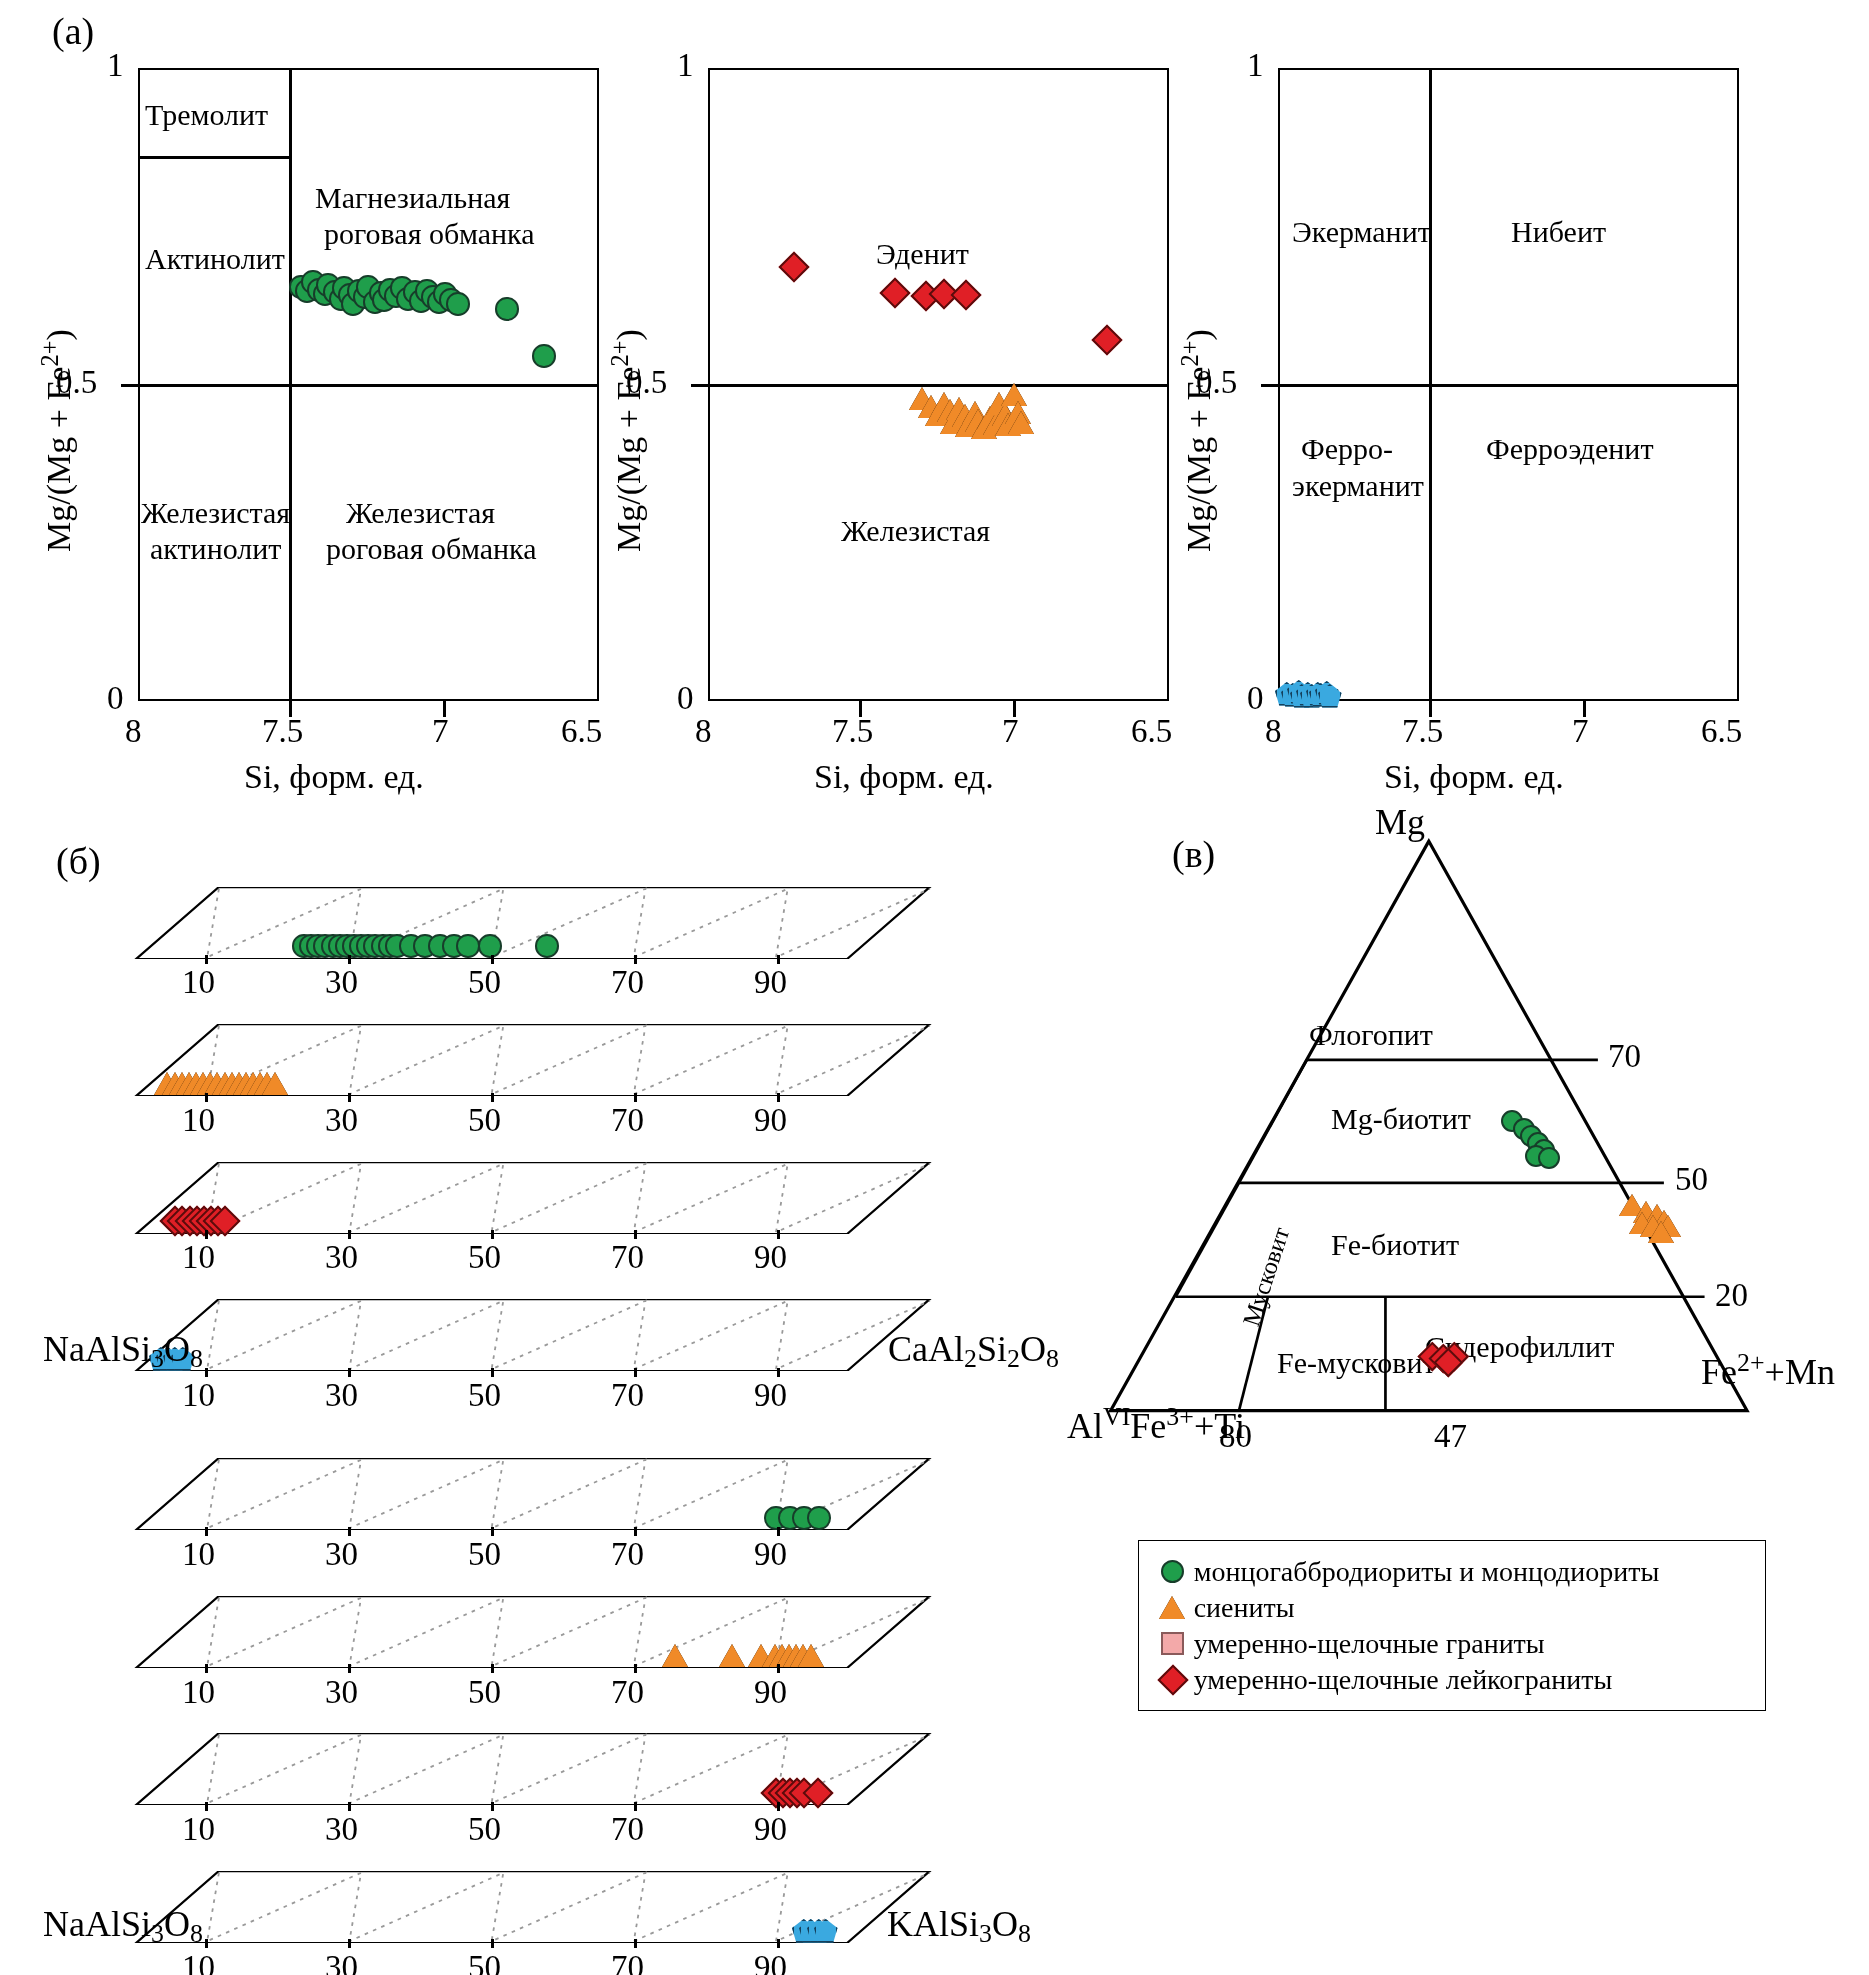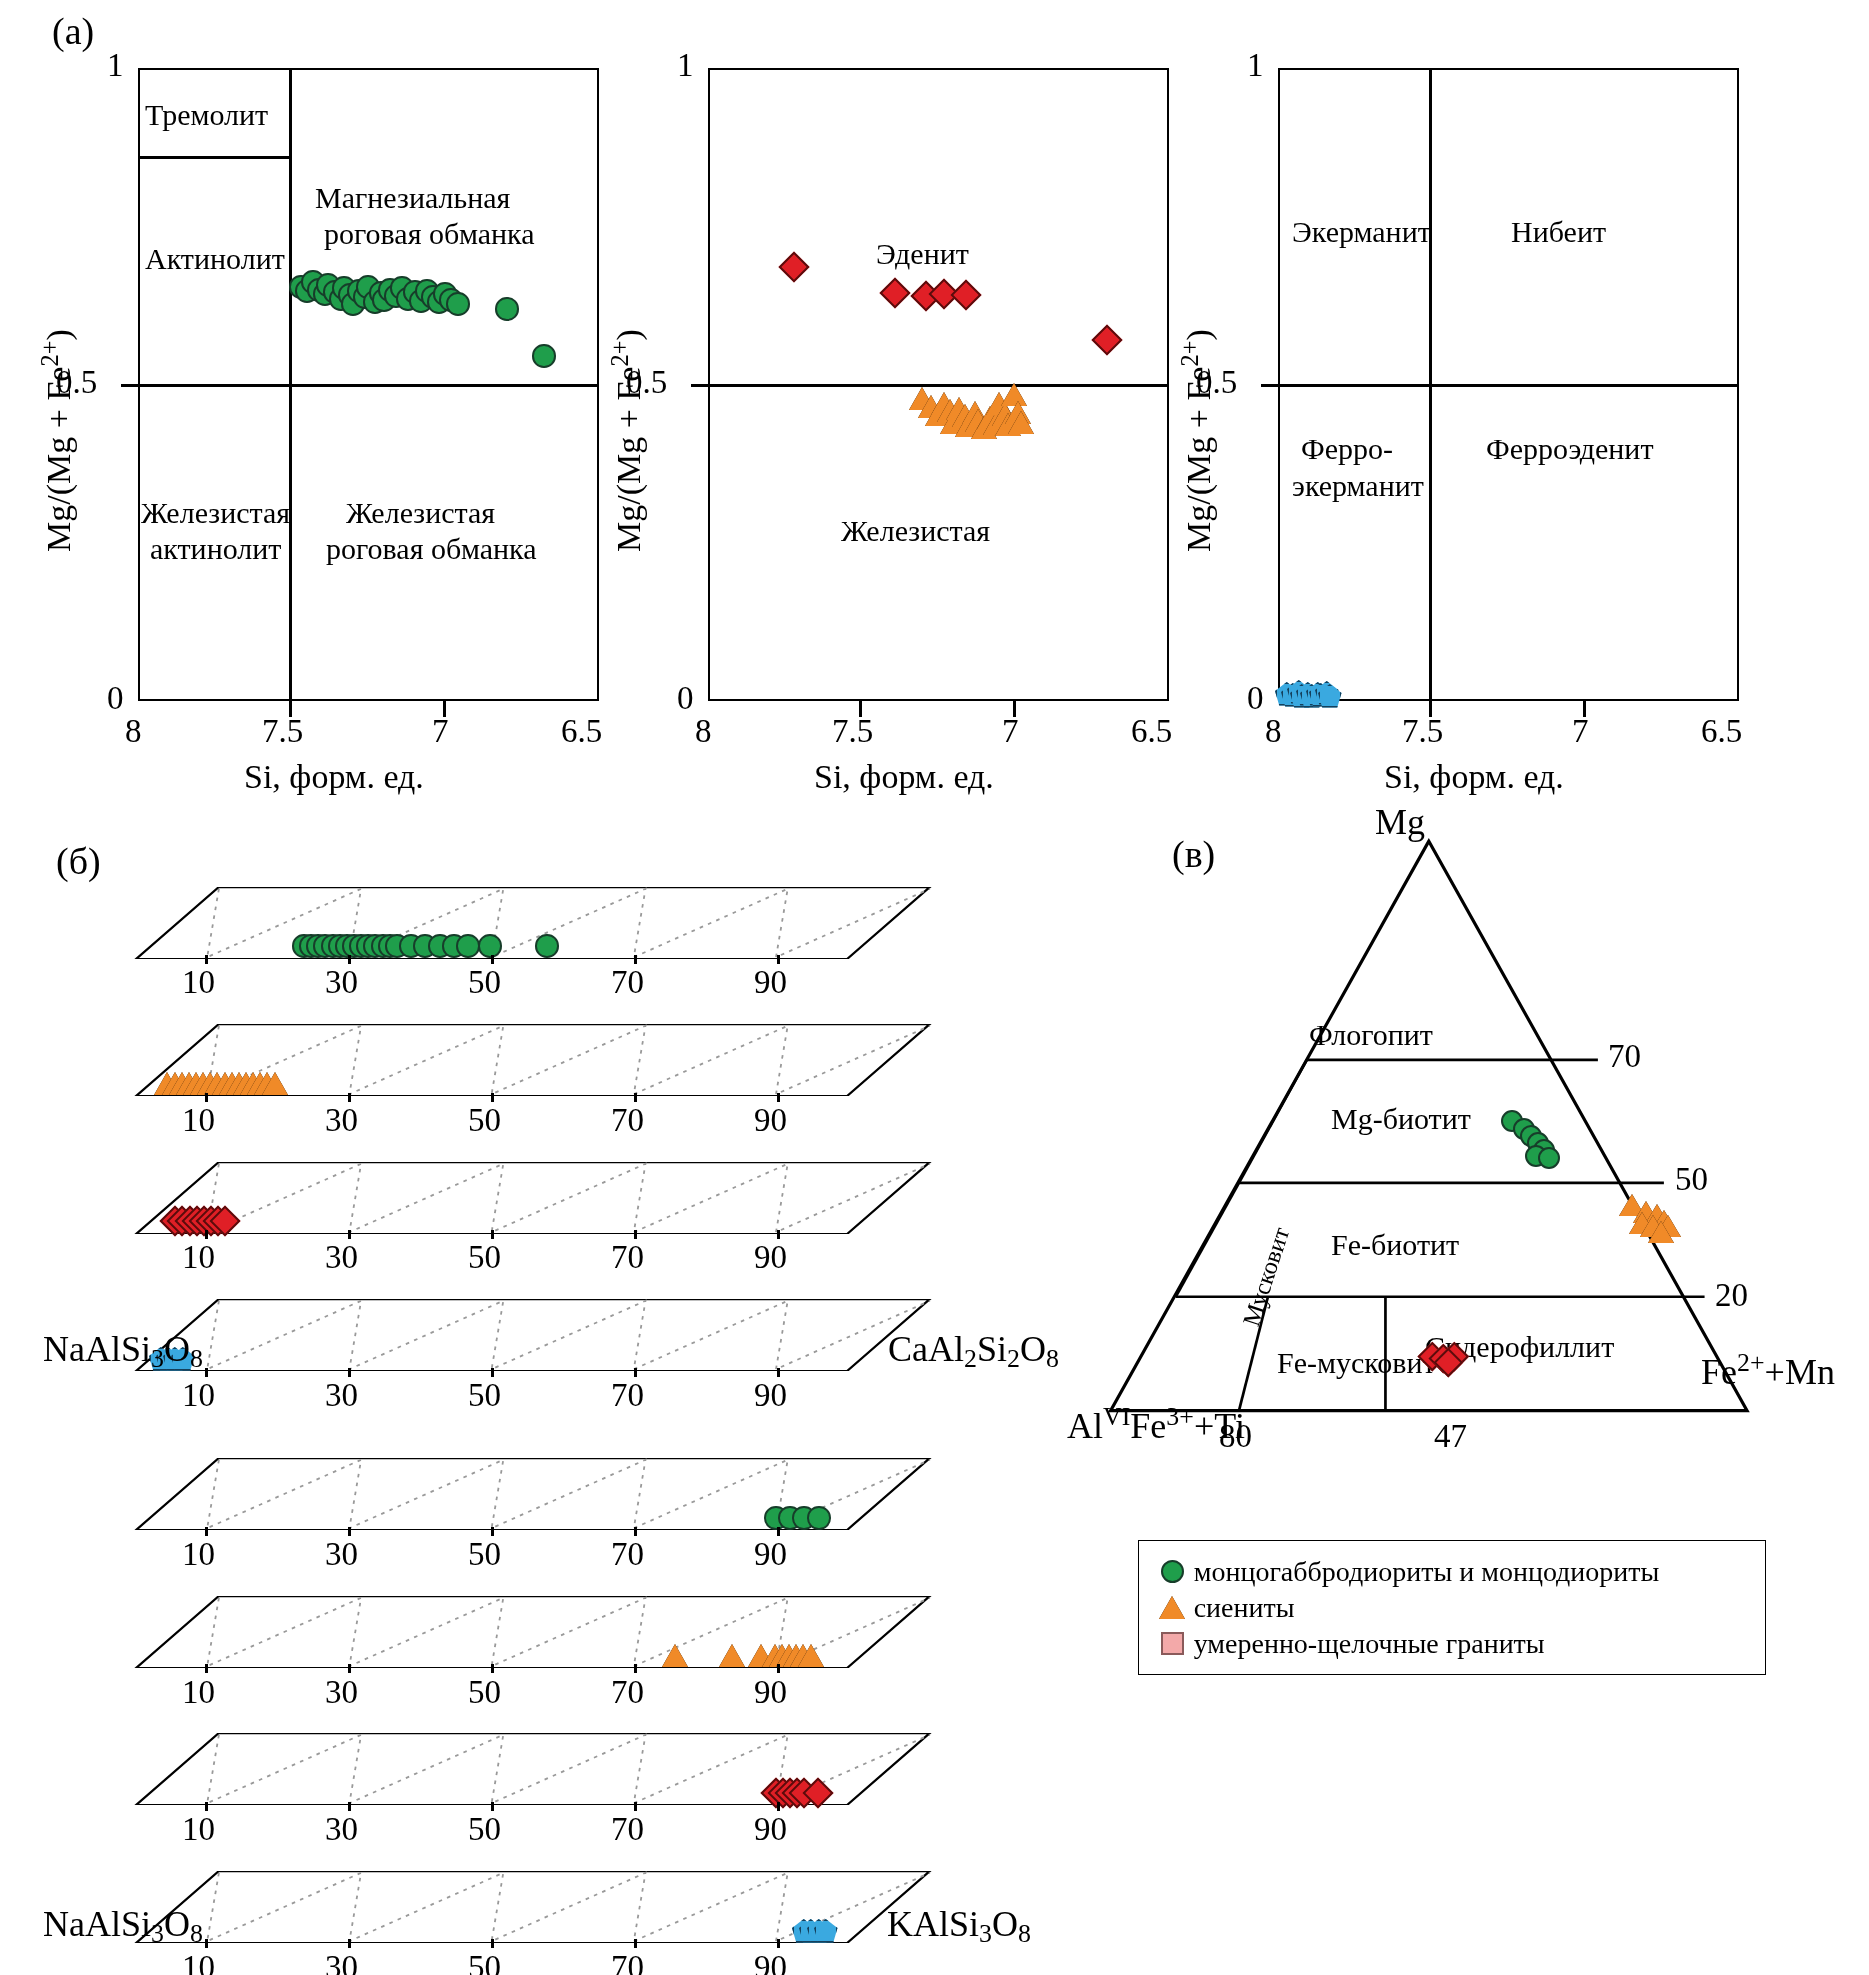--- a/index.html
+++ b/index.html
@@ -485,15 +485,23 @@
         <div class="legtxt">сиениты</div>
       </div>
       <div class="legrow">
         <div class="legsym">
           <div style="position: relative; width: 31px; height: 29px;">
             <div class="mk sq" style="position: absolute; width: 23.5px; height: 23.5px; left: 3.6px; top: 2.7px;"></div>
           </div>
         </div>
         <div class="legtxt">умеренно-щелочные граниты</div>
       </div>
+      <div class="legrow">
+        <div class="legsym">
+          <div style="position: relative; width: 31px; height: 29px;">
+            <div class="mk diam" style="position: absolute; width: 22px; height: 22px; left: 4.5px; top: 3.6px;"></div>
+          </div>
+        </div>
+        <div class="legtxt">умеренно-щелочные лейкограниты</div>
+      </div>
     </div>
 </div>
 
 
 </body></html>

